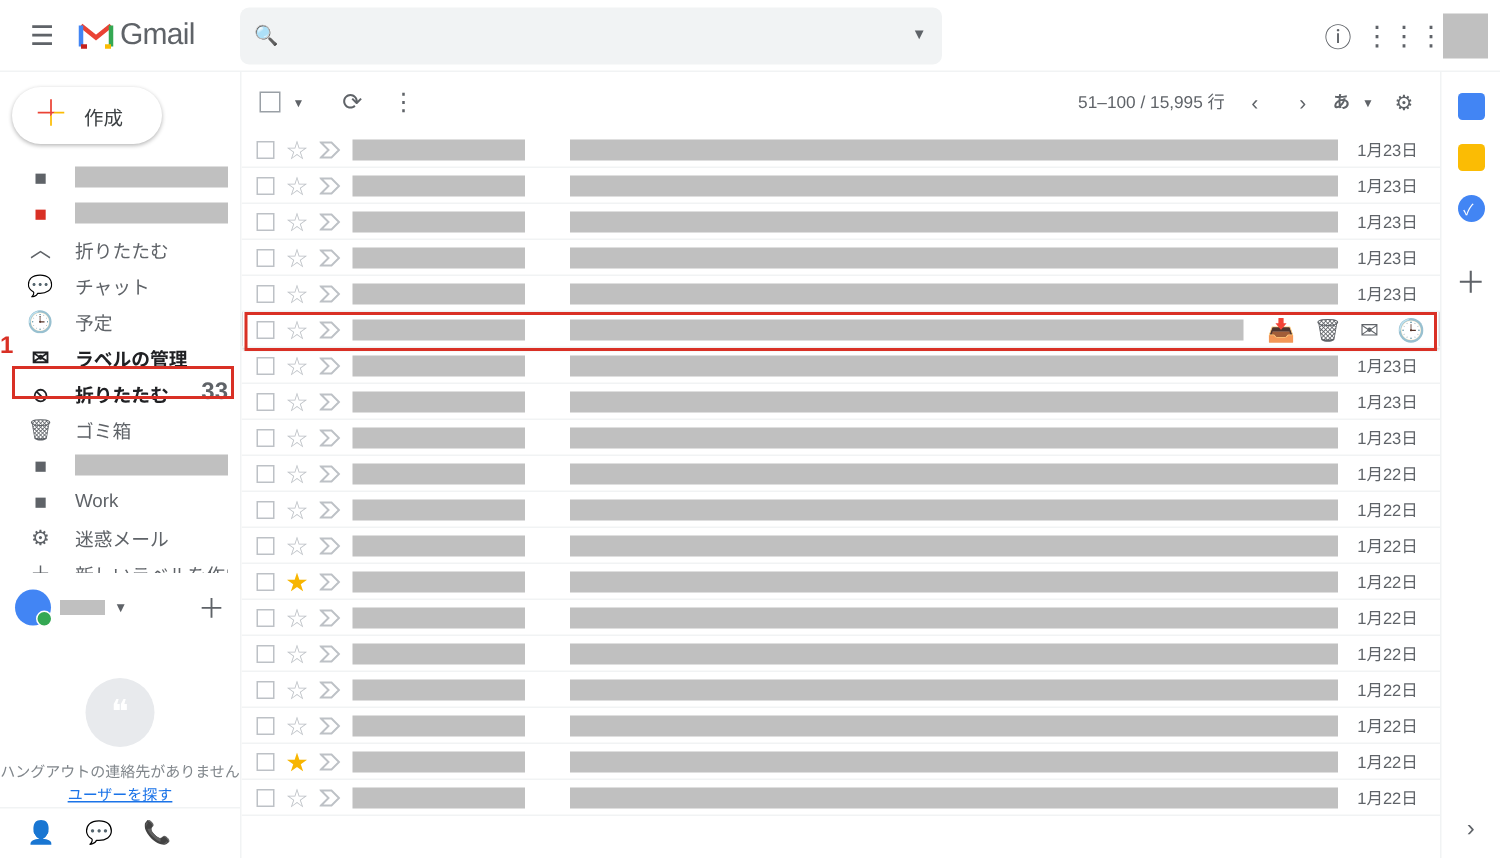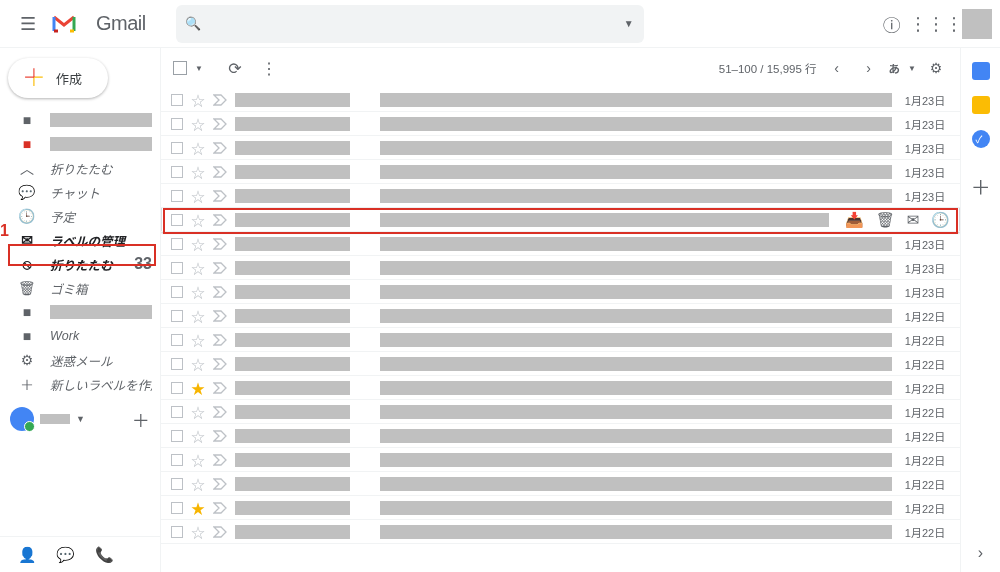--- a/index.html
+++ b/index.html
@@ -1,38 +1,38 @@
 <!DOCTYPE html>
 <html><head>
 <meta charset="utf-8">
 <style>
 * { margin: 0; padding: 0; box-sizing: border-box; font-family: Arial, "Noto Sans JP", sans-serif; }
 body { width: 1000px; height: 572px; overflow: hidden; background: #fff; color: #202124; font-size: 13px; position: relative; }
 
 
 .header { height: 48px; display: flex; align-items: center; padding: 0 8px; border-bottom: 1px solid #f1f3f4; }
 .menu-icon { width: 40px; height: 40px; display: flex; align-items: center; justify-content: center; color: #5f6368; cursor: pointer; font-size: 18px; }
-.logo { display: flex; align-items: center; gap: 20px; margin-left: 4px; margin-right: 30px; }
+.logo { display: flex; align-items: center; gap: 4px; margin-left: 4px; margin-right: 30px; }
 .logo-text { color: #5f6368; font-size: 20px; letter-spacing: -0.5px; }
 .search-box { flex: 0 0 468px; height: 38px; background: #f1f3f4; border-radius: 6px; display: flex; align-items: center; padding: 0 10px; color: #5f6368; }
 .search-box input { border: none; background: transparent; flex: 1; font-size: 14px; outline: none; color: #5f6368; margin: 0 8px; }
 .search-dd { margin-left: auto; font-size: 10px; color: #5f6368; }
 .header-right { margin-left: auto; display: flex; align-items: center; gap: 8px; }
 .header-icon { width: 36px; height: 36px; display: flex; align-items: center; justify-content: center; color: #5f6368; font-size: 18px; cursor: pointer; }
 .avatar-box { width: 30px; height: 30px; background: #c0c0c0; }
 
 
 .main { display: flex; height: calc(100% - 48px); }
 .sidebar { width: 160px; display: flex; flex-direction: column; position: relative; }
 .compose { margin: 10px 0 10px 8px; height: 40px; width: 100px; border-radius: 22px; border: none; background: #fff; box-shadow: 0 1px 3px rgba(0,0,0,0.3); display: flex; align-items: center; padding: 0 14px; gap: 10px; cursor: pointer; color: #3c4043; font-size: 13px; }
 .compose-plus { font-size: 24px; font-weight: 300; background: linear-gradient(135deg,#4285f4 25%,#ea4335 25% 50%,#fbbc04 50% 75%,#34a853 75%); -webkit-background-clip: text; color: transparent; line-height: 1; }
 .side-items { overflow: hidden; }
 .side-item { height: 24px; display: flex; align-items: center; padding: 0 8px 0 18px; gap: 14px; color: #5f6368; font-size: 12.5px; cursor: pointer; }
 .side-item .icon { width: 18px; text-align: center; font-size: 14px; }
-.side-item .lbl { flex: 1; white-space: nowrap; overflow: hidden; font-style: italic; }
+.side-item .lbl { flex: 1; white-space: nowrap; overflow: hidden; }
 .side-item .count { font-size: 16px; color: #5f6368; }
 .side-item.bold { font-weight: bold; color: #202124; }
 .side-item.sel { font-weight: bold; color: #202124; }
 .side-item .mask { background: #c0c0c0; height: 14px; flex: 1; }
 .hl-box { position: absolute; border: 2px solid #d93025; pointer-events: none; }
 .annot-1 { position: absolute; left: 0px; top: 174px; color: #d93025; font-weight: bold; font-size: 16px; z-index: 10; }
 .user-chip { display: flex; align-items: center; padding: 4px 10px; margin-top: 6px; gap: 6px; }
 .user-av { width: 24px; height: 24px; border-radius: 50%; background: #4285f4; position: relative; }
 .user-av::after { content:""; position:absolute; right:-1px; bottom:-1px; width:9px; height:9px; border-radius:50%; background:#34a853; border:1.5px solid #fff; }
 .user-mask { background:#c0c0c0; width:30px; height:10px; }
@@ -167,20 +167,27 @@
     <div class="hl-box" style="left:8px; top:196px; width:148px; height:22px;"></div>
     <div class="annot-1">1</div>
 
     <div class="user-chip">
       <div class="user-av"></div>
       <div class="user-mask"></div>
       <span class="user-dd">▼</span>
       <span class="user-plus">＋</span>
     </div>
 
+    <div class="hangout-ph">
+      <div class="hangout-circle">❝</div>
+      <div class="hangout-text">
+        <span>ハングアウトの連絡先がありません</span><br>
+        <a href="#">ユーザーを探す</a>
+      </div>
+    </div>
 
     <div class="side-footer">
       <span>👤</span>
       <span>💬</span>
       <span>📞</span>
     </div>
   </div>
 
   <div class="list-area">
     <div class="toolbar">

